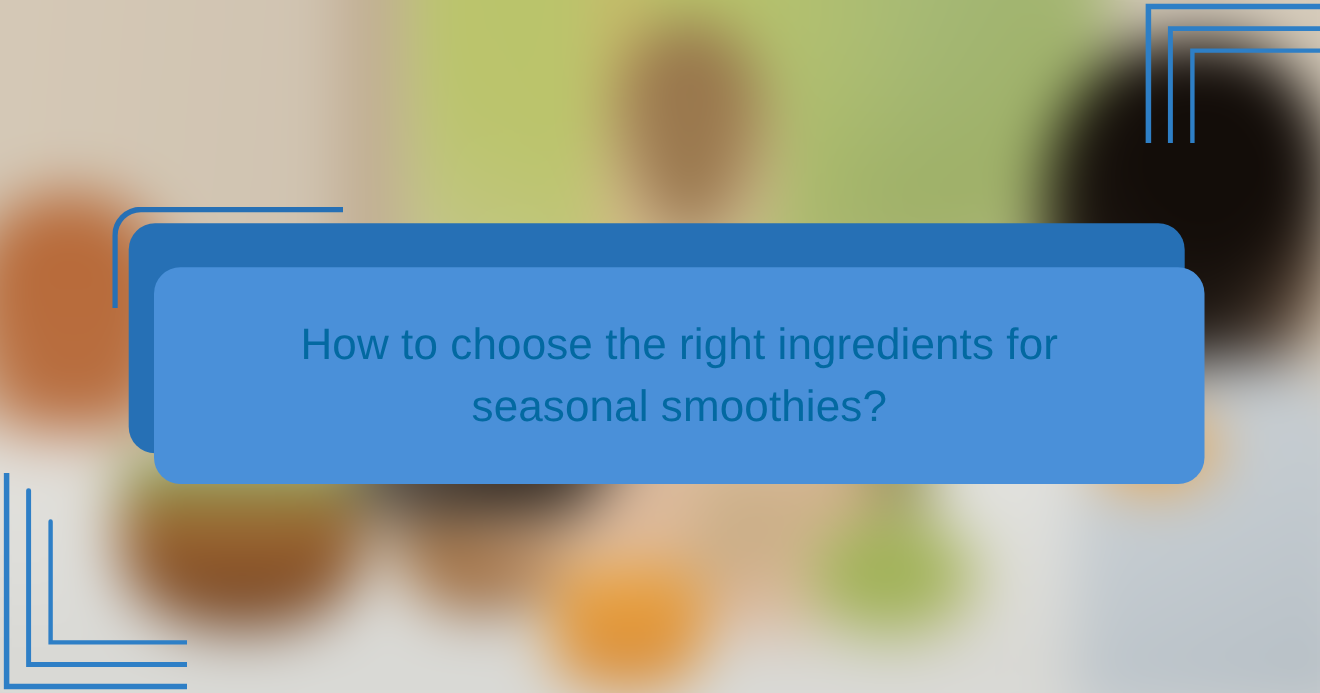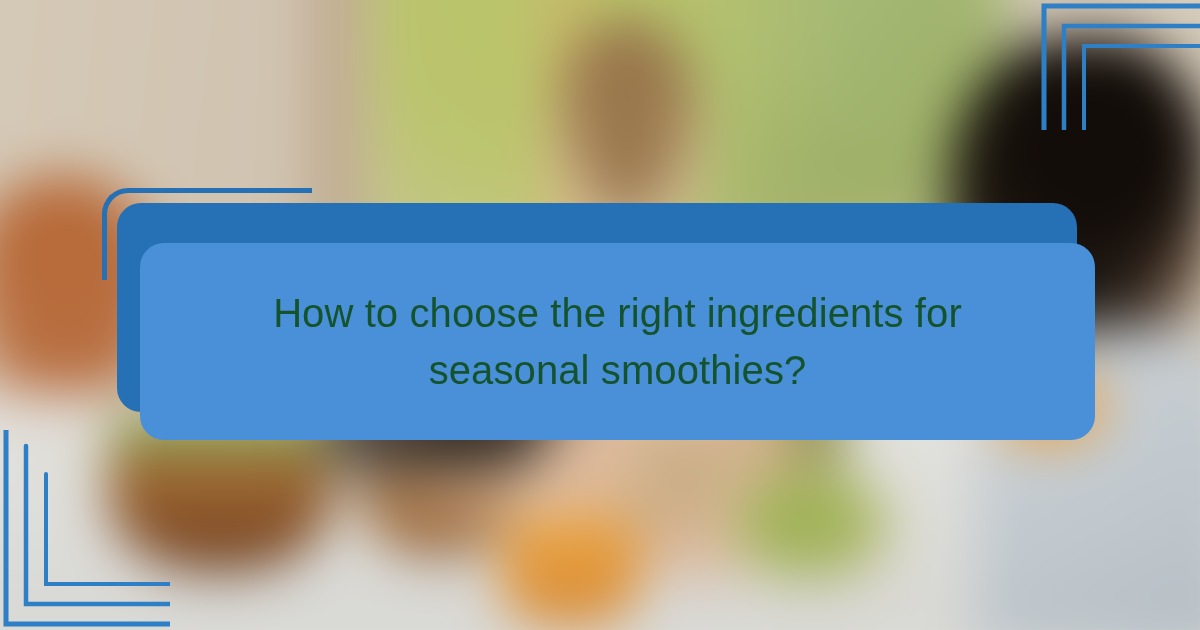--- a/index.html
+++ b/index.html
@@ -260,21 +260,21 @@
     position:absolute;
     left:140px; top:243px;
     width:955px; height:197px;
     display:flex;
     align-items:center;
     justify-content:center;
     padding:0 60px;
     z-index:5;
   }
   .headline-text {
-    color:#14532d;
+    color:#0369a1;
     font-size:40px;
     line-height:1.42;
     font-weight:400;
     text-align:center;
     letter-spacing:.1px;
     max-width:700px;
   }
 </style>
 </head>
 <body>

